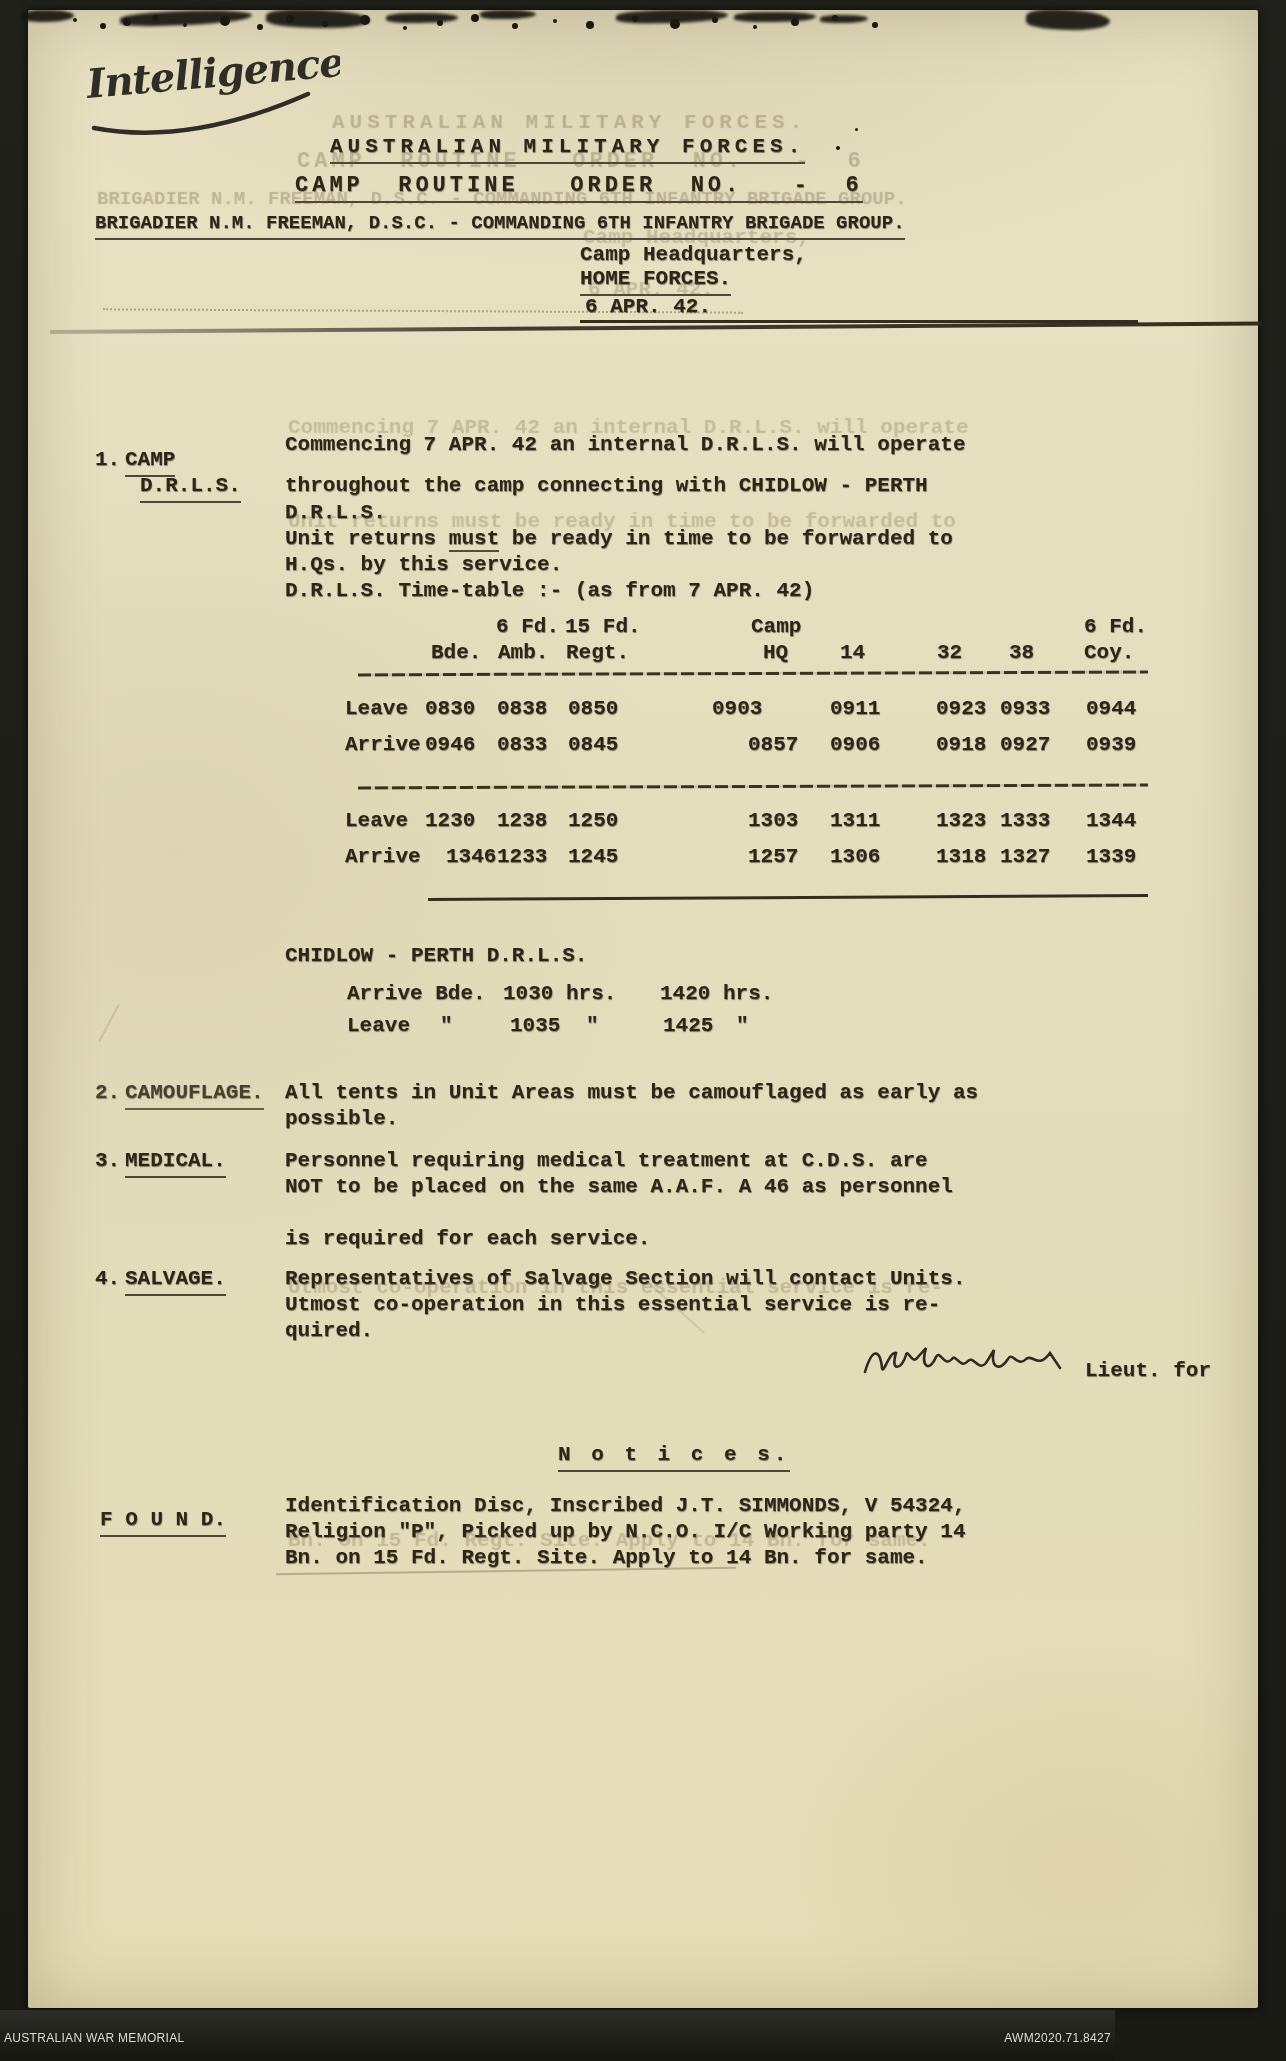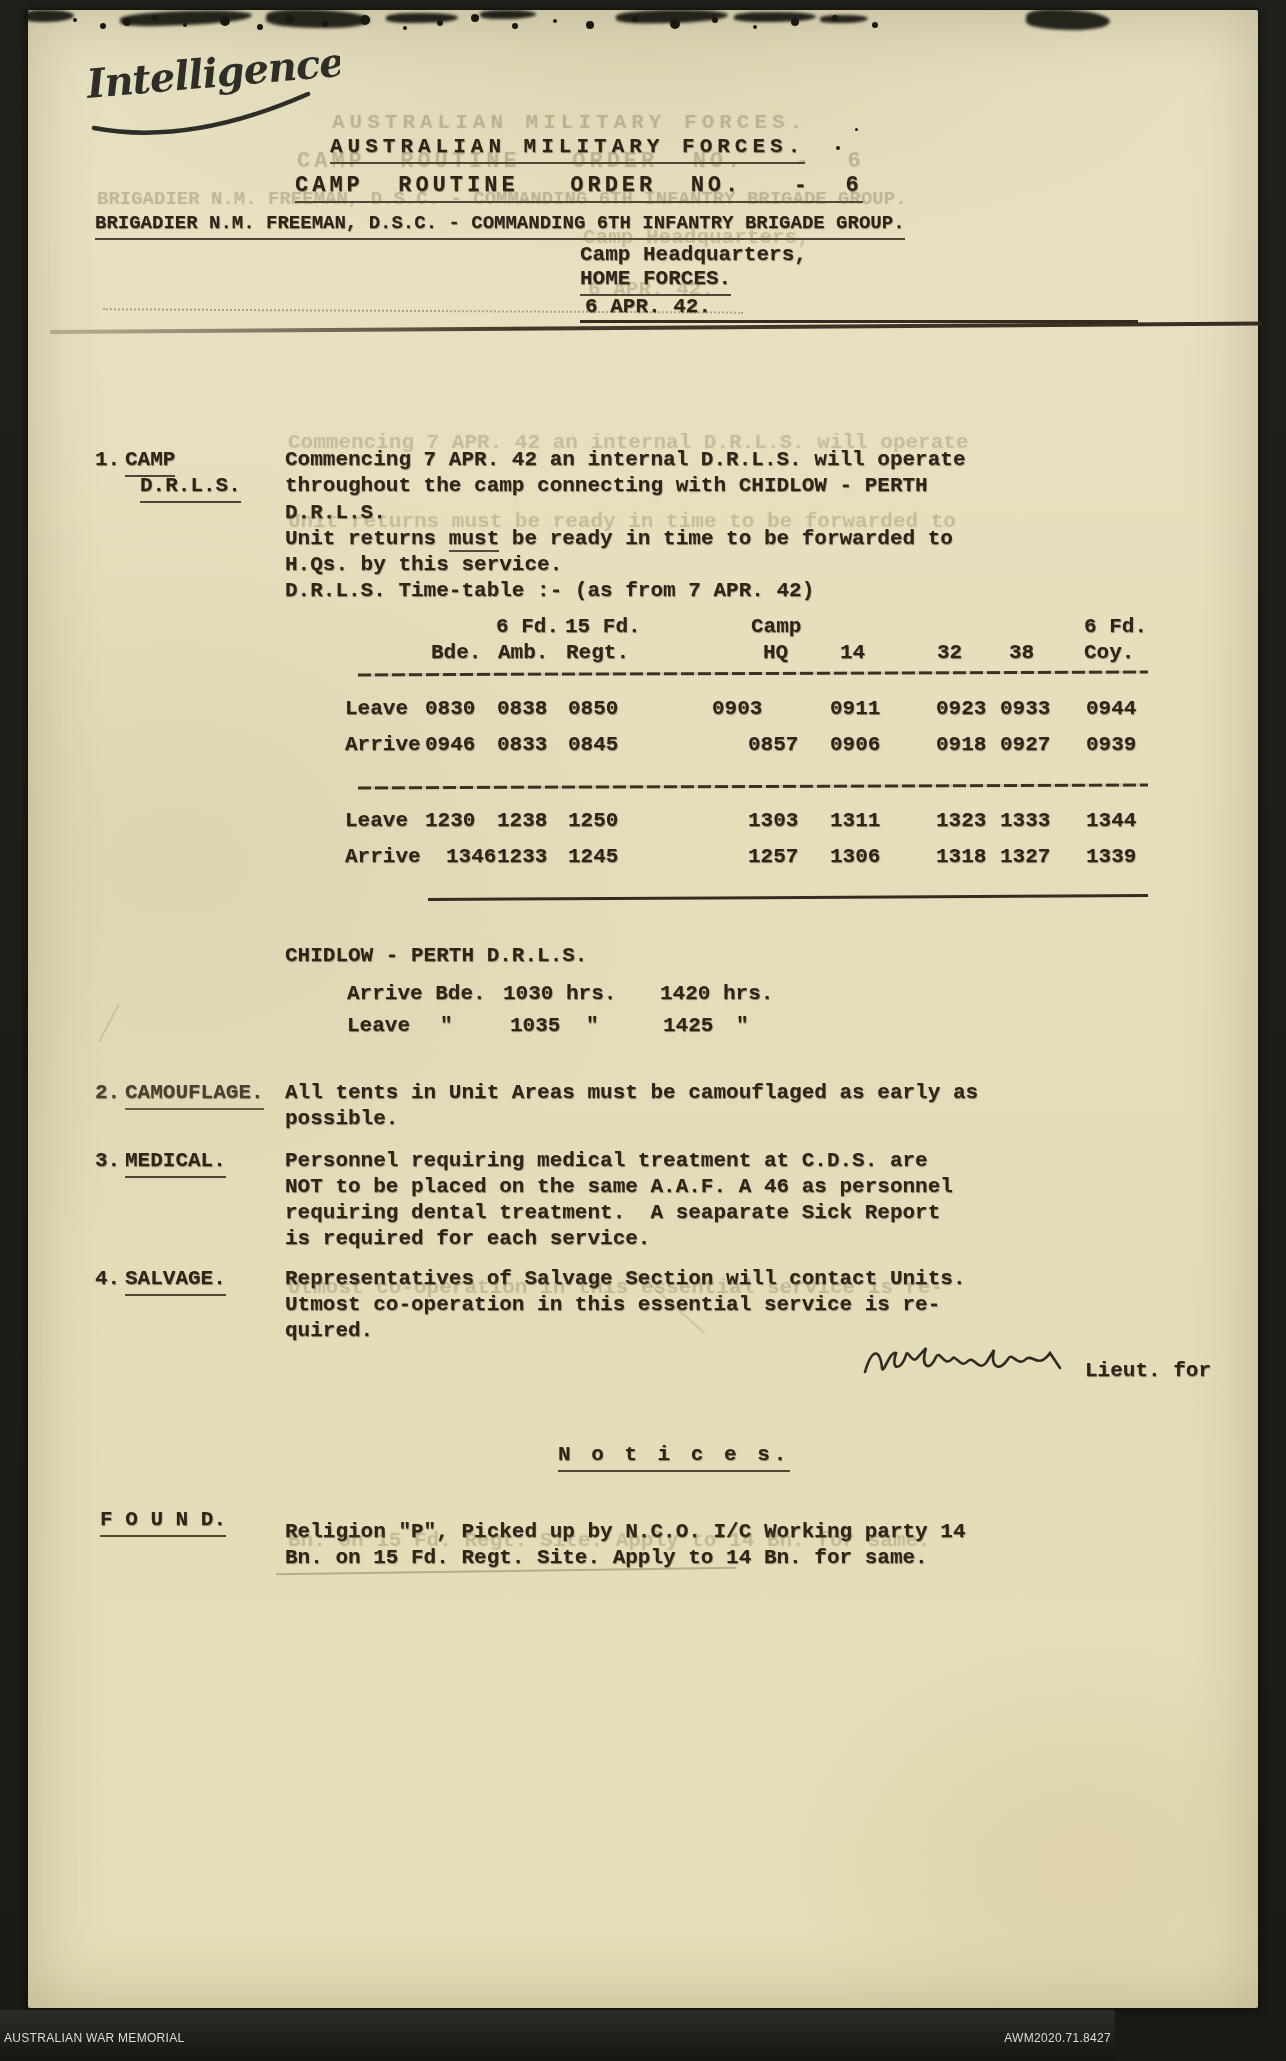--- a/index.html
+++ b/index.html
@@ -70,21 +70,21 @@
     <div class="t u" style="left:552px;top:256px">HOME FORCES.</div>
 
     <div class="t ghost" style="left:557px;top:284px">6 APR. 42.</div>
     <div style="position:absolute;left:75px;top:300px;width:640px;border-top:2px dotted rgba(62,52,36,0.35);transform:rotate(0.3deg)"></div>
     <div class="rule-solid" style="left:552px;top:310px;width:558px;height:2.5px"></div>
     <div style="position:absolute;left:22px;top:320px;width:1212px;height:4px;transform:rotate(-0.4deg);transform-origin:left center;background:linear-gradient(90deg,rgba(49,40,28,0.25),rgba(49,40,28,0.9) 38%,rgba(44,36,25,0.95))"></div>
 
     <div class="t" style="left:67px;top:437px">1.</div>
     <div class="t u" style="left:97px;top:437px">CAMP</div>
     <div class="t u" style="left:112px;top:463px">D.R.L.S.</div>
-    <div class="t ghost" style="left:257px;top:437px">Commencing 7 APR. 42 an internal D.R.L.S. will operate</div>
+    <div class="t ghost" style="left:257px;top:422px">Commencing 7 APR. 42 an internal D.R.L.S. will operate</div>
     <div class="t" style="left:257px;top:463px">throughout the camp connecting with CHIDLOW - PERTH</div>
     <div class="t" style="left:257px;top:490px">D.R.L.S.</div>
     <div class="t ghost" style="left:257px;top:516px"><span>Unit returns </span><span class="uu">must</span><span> be ready in time to be forwarded to</span></div>
     <div class="t" style="left:257px;top:542px">H.Qs. by this service.</div>
     <div class="t" style="left:257px;top:568px">D.R.L.S. Time-table :- (as from 7 APR. 42)</div>
 
     <div class="trow" style="top:605px">
       <span class="tc" style="left:468px">6 Fd.</span>
       <span class="tc" style="left:537px">15 Fd.</span>
       <span class="tc" style="left:723px">Camp</span>
@@ -167,37 +167,37 @@
 
     <div class="t fade" style="left:67px;top:1070px">2.</div>
     <div class="t u fade" style="left:97px;top:1070px">CAMOUFLAGE.</div>
     <div class="t" style="left:257px;top:1070px">All tents in Unit Areas must be camouflaged as early as</div>
     <div class="t" style="left:257px;top:1096px">possible.</div>
 
     <div class="t" style="left:67px;top:1138px">3.</div>
     <div class="t u" style="left:97px;top:1138px">MEDICAL.</div>
     <div class="t" style="left:257px;top:1138px">Personnel requiring medical treatment at C.D.S. are</div>
     <div class="t" style="left:257px;top:1164px">NOT to be placed on the same A.A.F. A 46 as personnel</div>
-    <div class="t" style="left:257px;top:1190px">requiring dental treatment.  A seaparate Sick Report</div>
     <div class="t" style="left:257px;top:1216px">is required for each service.</div>
 
     <div class="t" style="left:67px;top:1256px">4.</div>
     <div class="t u" style="left:97px;top:1256px">SALVAGE.</div>
     <div class="t" style="left:257px;top:1256px">Representatives of Salvage Section will contact Units.</div>
     <div class="t ghost" style="left:257px;top:1282px">Utmost co-operation in this essential service is re-</div>
     <div class="t" style="left:257px;top:1308px">quired.</div>
 
     <svg width="215" height="46" style="position:absolute;left:832px;top:1330px">
       <path d="M5 32 C 12 8, 20 8, 22 28 C 23 36, 30 10, 36 13 C 30 32, 42 30, 46 15 C 48 8, 52 26, 58 17 L 66 8 C 60 28, 70 32, 76 17 C 80 9, 84 28, 92 19 C 96 13, 100 30, 108 21 C 114 15, 118 32, 126 23 L 134 10 C 130 28, 140 32, 148 19 C 152 11, 158 28, 166 19 C 172 13, 178 30, 190 13 L 200 28" stroke="#2f2a22" stroke-width="2.6" fill="none" stroke-linecap="round"></path>
     </svg>
     <div class="t" style="left:1057px;top:1348px">Lieut. for</div>
 
     <div class="t u" style="left:530px;top:1432px;letter-spacing:4px">N o t i c e s.</div>
 
     <div class="t u" style="left:72px;top:1497px">F O U N D.</div>
+    <div class="t" style="left:257px;top:1483px">Identification Disc, Inscribed J.T. SIMMONDS, V 54324,</div>
     <div class="t" style="left:257px;top:1509px">Religion "P", Picked up by N.C.O. I/C Working party 14</div>
     <div class="t ghost" style="left:257px;top:1535px">Bn. on 15 Fd. Regt. Site. Apply to 14 Bn. for same.</div>
     <div class="crease" style="left:248px;top:1560px;width:460px;height:2px;transform:rotate(-0.8deg)"></div>
 
     <div class="crease" style="left:80px;top:992px;width:2px;height:42px;transform:rotate(28deg);opacity:0.5"></div>
     <div class="crease" style="left:598px;top:1292px;width:90px;height:1.5px;transform:rotate(42deg);opacity:0.45"></div>
   </div>
 
   <div style="position:absolute;left:0;top:2010px;width:1115px;height:51px;background:linear-gradient(#2c2d26,#15160f)">
     <span class="footer-caption" style="left:4px;top:21px;position:absolute">AUSTRALIAN WAR MEMORIAL</span>

